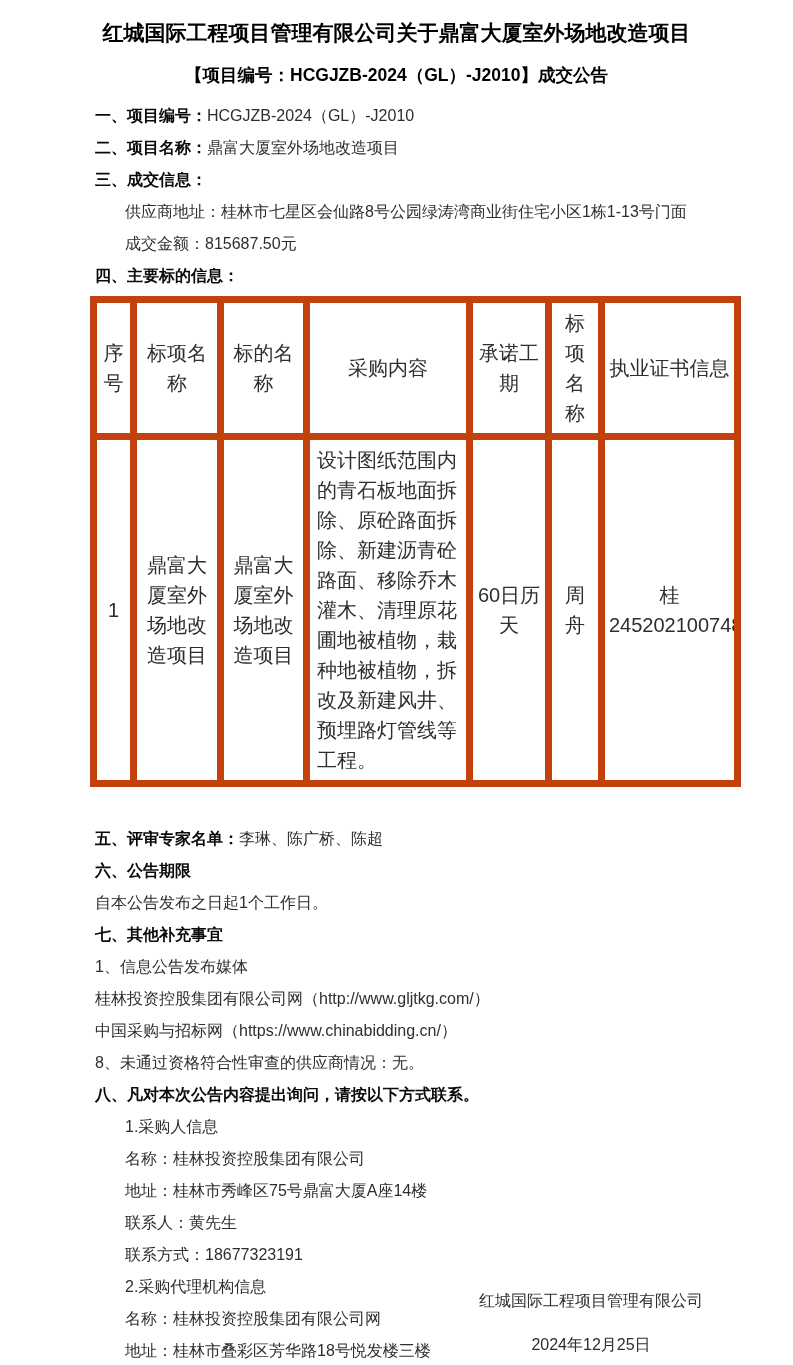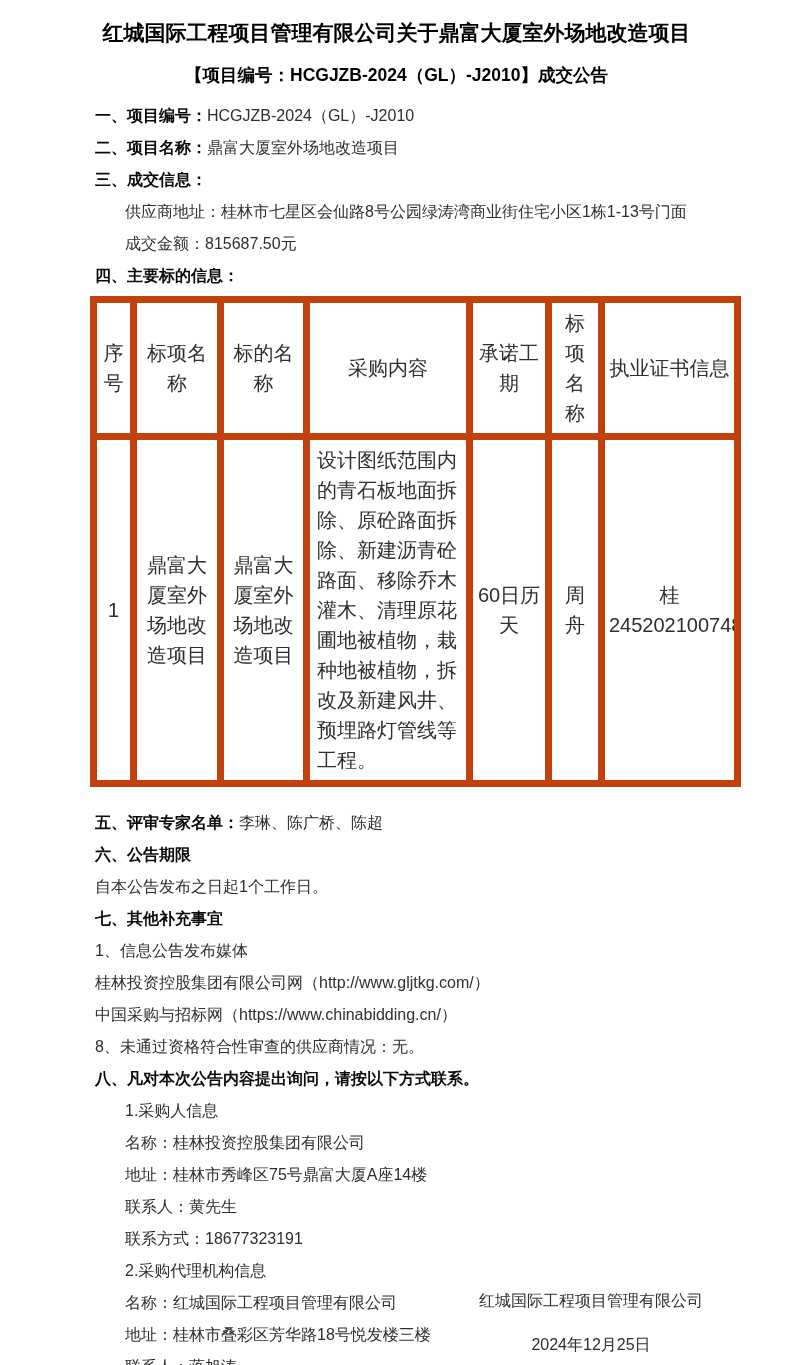--- a/index.html
+++ b/index.html
@@ -54,21 +54,21 @@
     text-align: center;
     vertical-align: middle;
     line-height: 30px;
     padding: 5px 4px;
     overflow: hidden;
   }
   .subject-table td.cell-content {
     text-align: left;
     padding: 5px 7px;
   }
-  .after-table { margin-top: 20px; }
+  .after-table { margin-top: 36px; }
 
   .footer-block {
     position: absolute;
     top: 1290px;
     left: 416px;
     width: 350px;
     text-align: center;
     color: #2e2e2e;
   }
   .footer-block .org { line-height: 22px; }
@@ -161,21 +161,21 @@
     <div class="line">
       <span class="sec-label">八、凡对本次公告内容提出询问，请按以下方式联系。</span>
     </div>
 
     <div class="line indent">1.采购人信息</div>
     <div class="line indent">名称：桂林投资控股集团有限公司</div>
     <div class="line indent">地址：桂林市秀峰区75号鼎富大厦A座14楼</div>
     <div class="line indent">联系人：黄先生</div>
     <div class="line indent">联系方式：18677323191</div>
     <div class="line indent">2.采购代理机构信息</div>
-    <div class="line indent">名称：红城国际工程项目管理有限公司</div>
+    <div class="line indent">名称：桂林投资控股集团有限公司网</div>
     <div class="line indent">地址：桂林市叠彩区芳华路18号悦发楼三楼</div>
     <div class="line indent">联系人：蒋旭涛</div>
     <div class="line indent">联系方式：0773-5855999</div>
 
   </div>
 
   <div class="footer-block">
     <div class="org">红城国际工程项目管理有限公司</div>
     <div class="date">2024年12月25日</div>
   </div>

